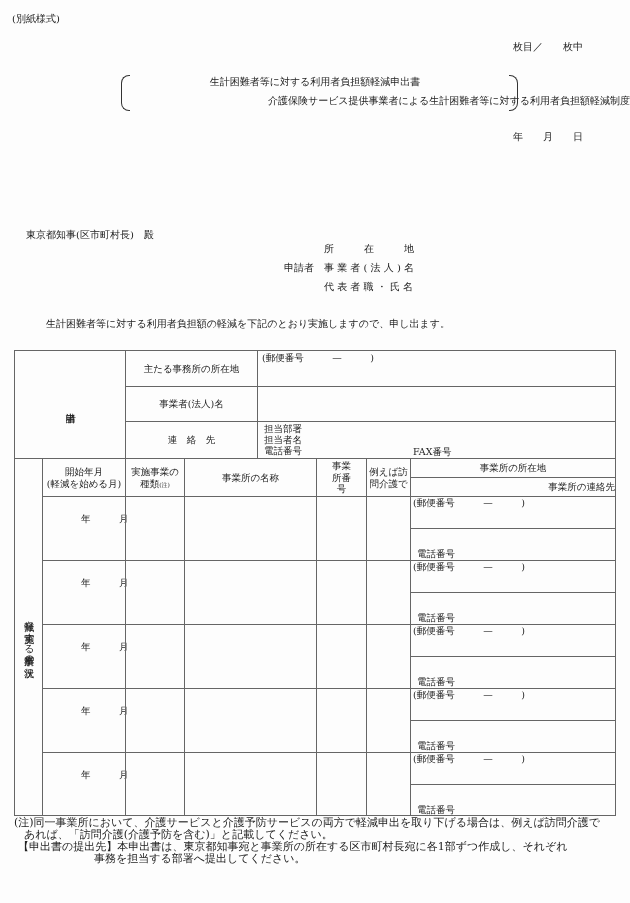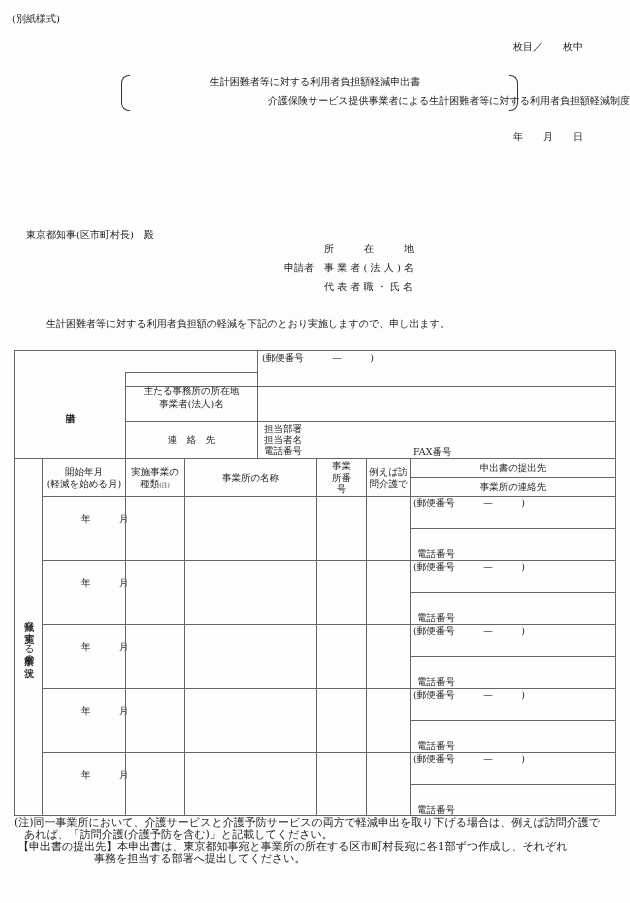--- a/index.html
+++ b/index.html
@@ -46,21 +46,21 @@
 <div class="abs" style="left:324px;top:281px;">代 表 者 職 ・ 氏 名</div>
 
 <div class="abs" style="left:46px;top:318px;">生計困難者等に対する利用者負担額の軽減を下記のとおり実施しますので、申し出ます。</div>
 
 <div id="tbl">
 
   <div class="cell center" style="left:14px;top:350px;width:111px;height:108px;">
     <span class="vtext">申請者</span>
   </div>
 
-  <div class="cell center" style="left:125px;top:350px;width:132px;height:36px;margin-top:22px;">
+  <div class="cell center" style="left:125px;top:350px;width:132px;height:36px;">
     <span>主たる事務所の所在地</span>
   </div>
   <div class="cell tl" style="left:257px;top:350px;width:358px;height:36px;">
     <span>(郵便番号　　　—　　　)</span>
   </div>
 
   <div class="cell center" style="left:125px;top:386px;width:132px;height:35px;">
     <span>事業者(法人)名</span>
   </div>
   <div class="cell" style="left:257px;top:386px;width:358px;height:35px;"></div>
@@ -92,23 +92,23 @@
   <div class="cell center" style="left:184px;top:458px;width:132px;height:38px;">
     <span>事業所の名称</span>
   </div>
   <div class="cell center" style="left:316px;top:458px;width:50px;height:38px;padding:0 12px;">
     <span>事業所番号</span>
   </div>
   <div class="cell center" style="left:366px;top:458px;width:44px;height:38px;padding:0 2px;">
     <span>例えば訪問介護で</span>
   </div>
   <div class="cell center" style="left:410px;top:458px;width:205px;height:19px;">
-    <span>申出書の提出先</span>
+    <span>事業所の所在地</span>
   </div>
-  <div class="cell center" style="left:410px;top:477px;width:205px;height:19px;">
+  <div class="cell center" style="left:410px;top:477px;width:205px;height:19px;justify-content:flex-end;">
     <span>事業所の連絡先</span>
   </div>
 
   <div id="data-rows">
       <div>
   <div class="cell" style="left: 42px; width: 83px; height: 64px; top: 496px;">
     <div class="abs" style="left:38px;top:16px;">年　　　月</div>
   </div>
   <div class="cell" style="left: 125px; width: 59px; height: 64px; top: 496px;"></div>
   <div class="cell" style="left: 184px; width: 132px; height: 64px; top: 496px;"></div>

